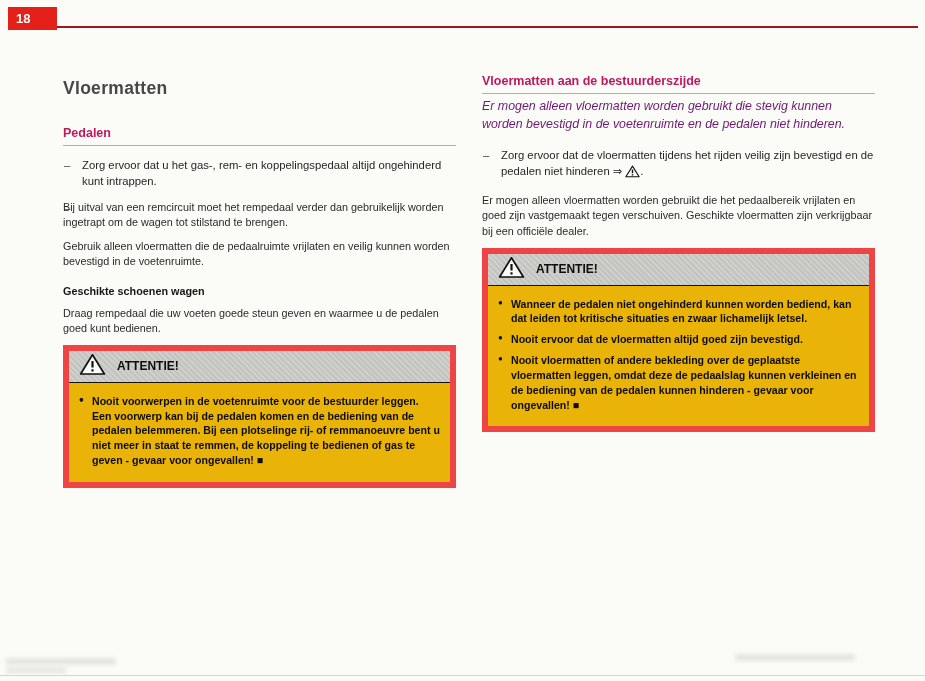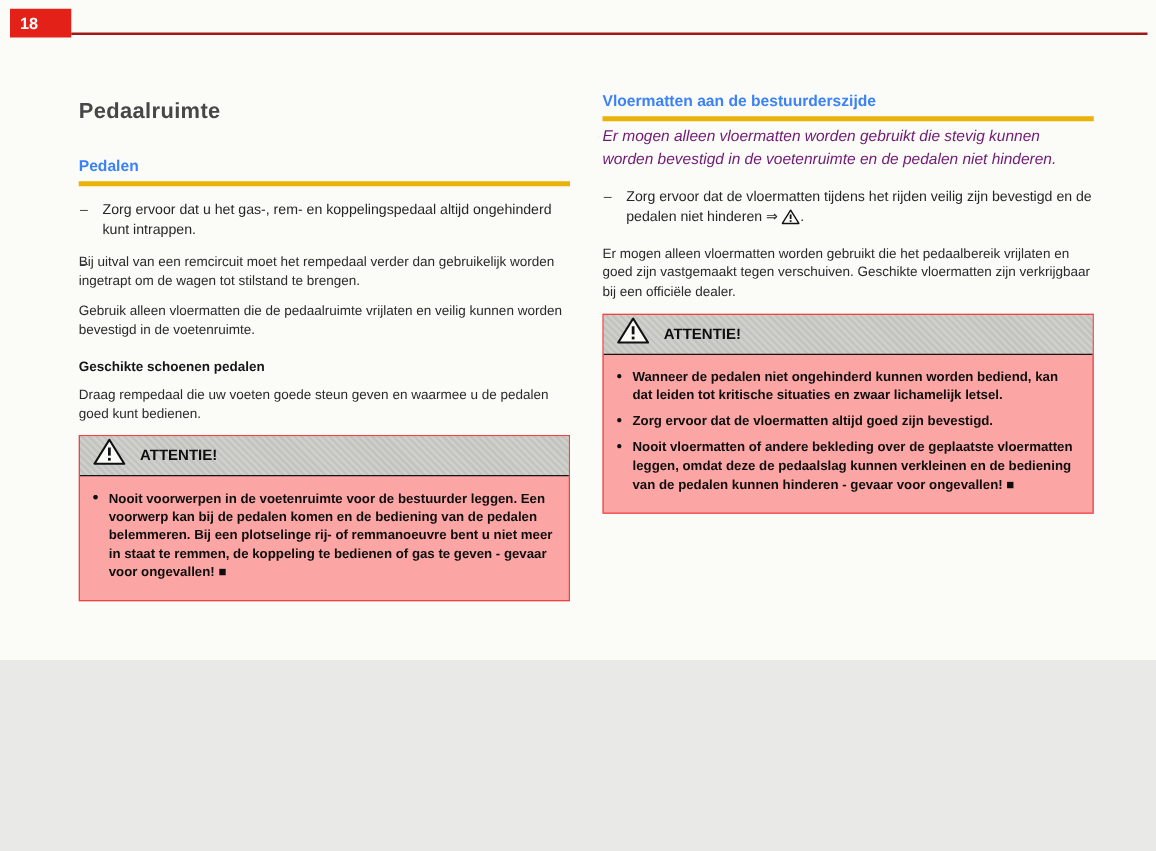--- a/index.html
+++ b/index.html
@@ -1,20 +1,20 @@
 <!DOCTYPE html>
 <html><head>
 <meta charset="utf-8">
 <style>
   * { box-sizing: border-box; margin: 0; padding: 0; }
   html, body { background: #e9e9e7; }
   .page {
     position: relative;
     width: 925px;
-    height: 528px;
+    height: 681px;
     background: #fbfbf8;
     font-family: "Liberation Sans", sans-serif;
     color: #262626;
     overflow: hidden;
   }
   .pagenum-box {
     position: absolute; left: 8px; top: 7px;
     width: 49px; height: 23px;
     background: #e32119; color: #ffffff;
     font-size: 13px; font-weight: bold;
@@ -28,37 +28,37 @@
   }
   .col { position: absolute; width: 393px; }
   .col-left  { left: 63px;  top: 78px; }
   .col-right { left: 482px; top: 74px; }
 
   h1.title {
     font-size: 17.5px; font-weight: bold; color: #474747;
     letter-spacing: 0.3px; margin-bottom: 27px;
   }
   h2.sub {
-    font-size: 12.5px; font-weight: bold; color: #3b82f6;
-    padding-bottom: 5px; border-bottom: 4px solid #eab308;
+    font-size: 12.5px; font-weight: bold; color: #be185d;
+    padding-bottom: 5px; border-bottom: 1px solid #eab308;
   }
   .intro {
     font-style: italic; font-size: 12.4px; line-height: 1.42;
     color: #701a75; margin: 4px 0 14px 0;
   }
   .dash-item {
     position: relative; padding-left: 19px;
     font-size: 11.3px; line-height: 1.42;
     margin: 11px 0;
   }
   .dash-item .dash { position: absolute; left: 1px; color: #3a3a3a; }
   p.body { font-size: 10.8px; line-height: 1.4; margin: 9px 0; color: #2a2a2a; }
   h3.small { font-size: 10.8px; font-weight: bold; color: #161616; margin: 15px 0 3px 0; }
 
-  .warnbox { border: 1px solid #ef4444; background: #fca5a5; }
+  .warnbox { border: 6px solid #ef4444; background: #eab308; }
   .warnbox-header {
     display: flex; align-items: center; gap: 11px;
     background: repeating-linear-gradient(45deg, #cfcfcc 0 2px, #c3c3c0 2px 4px);
     border-bottom: 1px solid #141414;
     padding: 5px 10px;
     height: 32px;
   }
   .warn-title { font-size: 12px; font-weight: bold; color: #0e0e0e; }
   .warn-body { padding: 5px 9px 8px 9px; }
   .warn-item {
@@ -83,36 +83,36 @@
 <body>
 
 <div class="page">
 
   <div class="pagenum-box">
     <span>18</span>
   </div>
   <div class="top-rule"></div>
 
   <div class="col col-left">
-    <h1 class="title">Pedaalruimte</h1>
+    <h1 class="title">Vloermatten</h1>
     <h2 class="sub">Pedalen</h2>
 
 
     <div class="dash-item">
       <span class="dash">–</span>
       <span>Zorg ervoor dat u het gas-, rem- en koppelingspedaal altijd ongehinderd kunt intrappen.</span>
     </div>
     <div class="dash-item">
       <span class="dash">–</span>
     </div>
 
     <p class="body">Bij uitval van een remcircuit moet het rempedaal verder dan gebruikelijk worden ingetrapt om de wagen tot stilstand te brengen.</p>
     <p class="body">Gebruik alleen vloermatten die de pedaalruimte vrijlaten en veilig kunnen worden bevestigd in de voetenruimte.</p>
 
-    <h3 class="small">Geschikte schoenen pedalen</h3>
+    <h3 class="small">Geschikte schoenen wagen</h3>
     <p class="body">Draag rempedaal die uw voeten goede steun geven en waarmee u de pedalen goed kunt bedienen.</p>
 
     <div class="warnbox">
       <div class="warnbox-header">
         <span>
           <svg width="27" height="23" viewBox="0 0 27 23">
             <path d="M13.5 1.8 L25.4 21 H1.6 Z" fill="#fbfbf8" stroke="#111" stroke-width="1.7" stroke-linejoin="round"></path>
             <rect x="12.4" y="8" width="2.2" height="6.5" fill="#111"></rect>
             <rect x="12.4" y="16.3" width="2.2" height="2.2" fill="#111"></rect>
           </svg>
@@ -158,21 +158,21 @@
         </span>
         <span class="warn-title">ATTENTIE!</span>
       </div>
       <div class="warn-body">
         <div class="warn-item">
           <span class="dot">●</span>
           <span>Wanneer de pedalen niet ongehinderd kunnen worden bediend, kan dat leiden tot kritische situaties en zwaar lichamelijk letsel.</span>
         </div>
         <div class="warn-item">
           <span class="dot">●</span>
-          <span>Zorg ervoor dat de vloermatten altijd goed zijn bevestigd.</span>
+          <span>Nooit ervoor dat de vloermatten altijd goed zijn bevestigd.</span>
         </div>
         <div class="warn-item">
           <span class="dot">●</span>
           <span>Nooit vloermatten of andere bekleding over de geplaatste vloermatten leggen, omdat deze de pedaalslag kunnen verkleinen en de bediening van de pedalen kunnen hinderen - gevaar voor ongevallen! ■</span>
         </div>
       </div>
     </div>
   </div>
 
   <div class="artifact a1"></div>

